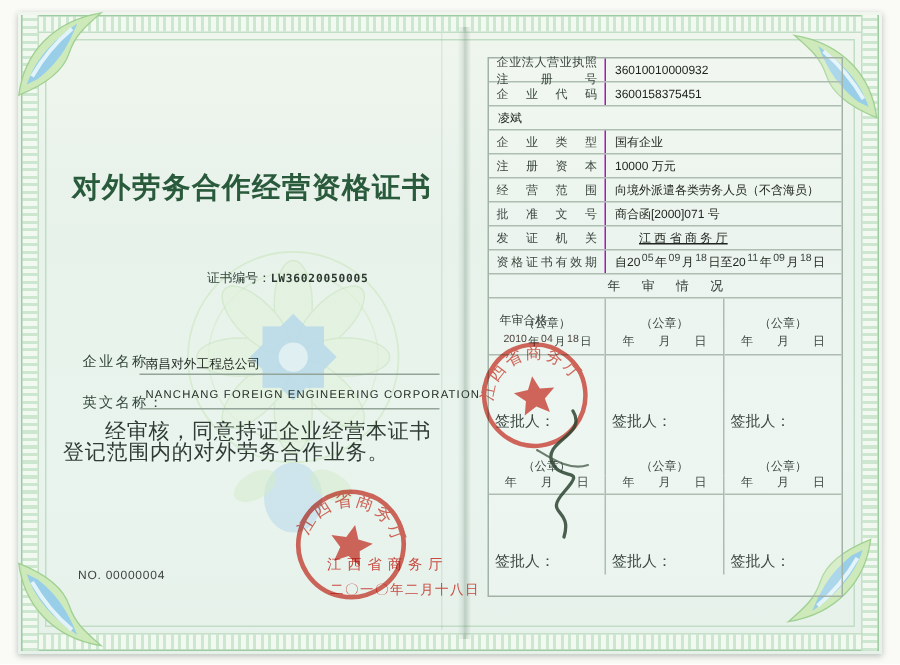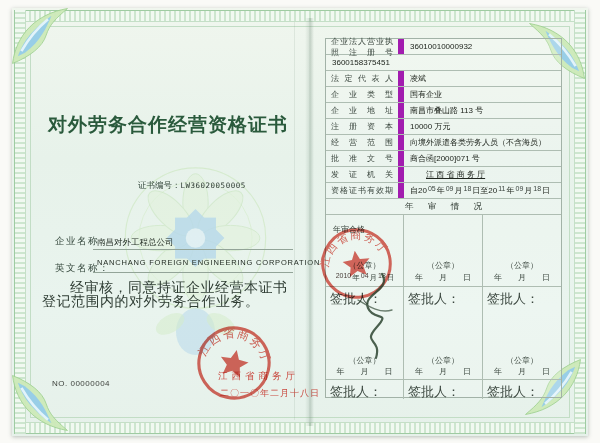--- a/index.html
+++ b/index.html
@@ -29,53 +29,53 @@
   .c-tr { left:526px; top:20px; transform:scaleX(-1); }
   .c-bl { left:9px;  top:372px; transform:scaleY(-1); }
   .c-br { left:522px; top:356px; transform:scale(-1,-1); }
   
   .title {
     position:absolute; left:40px; top:112px; width:256px; text-align:center;
     font-size:19px; font-weight:bold; color:#2a5a3c; letter-spacing:1px;
     font-family:Liberation Mono, monospace;
   }
   .certno-line { position:absolute; left:138px; top:180px; font-size:8.5px; color:#33463b; }
-  .certno-num  { font-family:"DejaVu Sans Mono", monospace; font-size:7.5px; color:#2c3a31; letter-spacing:.5px; }
+  .certno-num  { font-family:"DejaVu Sans Mono", monospace; font-size:7.5px; color:#2c3a31; letter-spacing:.5px;font-weight:bold; }
   .watermark { position:absolute; left:98px; top:158px; width:195px; height:205px; opacity:.5; }
   .field-label { position:absolute; font-size:9.5px; color:#33463b; letter-spacing:1.5px; }
   .field-value { position:absolute; font-size:8.5px; color:#232c24; }
   .field-value.en { font-size:7.5px; letter-spacing:.8px; }
   .underline { position:absolute; height:1px; background:#93a498; }
   .approval {
     position:absolute; left:42px; top:280px; width:252px;
     font-size:14px; line-height:14px; color:#2e3c33; text-indent:2em; letter-spacing:.5px;
   }
   .serial { position:absolute; left:52px; top:379px; font-size:8px; color:#3d413c; letter-spacing:.5px; }
   .issuer-red { position:absolute; left:218px; top:370px; font-size:9.5px; color:#c94a40; letter-spacing:4px; }
   .date-red   { position:absolute; left:220px; top:387px; font-size:9px;  color:#c94a40; letter-spacing:1px; }
   
   .stamp { position:absolute; opacity:.82; mix-blend-mode:multiply; }
   .stamp1 { left:195px; top:324px; width:78px; height:78px; transform:rotate(12deg); }
   .stamp2 { left:319px; top:226px; width:75px; height:75px; transform:rotate(-8deg); }
   .signature { position:absolute; left:346px; top:270px; width:55px; height:92px; opacity:.85; }
   
   .rtable { position:absolute; left:325px; top:38px; width:237px; height:360px; border:1px solid #a2b2a7; background:rgba(255,255,255,.20); }
   .info-row { display:flex; height:16px; border-bottom:1px solid #aebdb2; }
-  .info-label { width:78px; border-right:6px solid #a21caf; display:flex; align-items:center; padding:0 5px; }
+  .info-label { width:78px; border-right:1px solid #a21caf; display:flex; align-items:center; padding:0 5px; }
   .info-label > span { flex:1; font-size:8px; color:#3a463e; text-align:justify; text-align-last:justify; }
   .info-value { flex:1; display:flex; align-items:center; padding:0 6px; font-size:8px; color:#20261f; white-space:nowrap; }
   .fill { font-size:7px; position:relative; top:-2px; margin:0 1px; color:#3c4540; }
   .section-header { height:16px; border-bottom:1px solid #aebdb2; display:flex; align-items:center; justify-content:center; font-size:8.5px; letter-spacing:6px; color:#333e36; padding-left:6px; }
   .band { display:flex; }
   .band1 { height:118px; }
   .band2 { height:66px; }
   .bcell { position:relative; display:flex; flex-direction:column; border-right:1px solid #aebdb2; }
   .bcell.c1 { width:78px; } .bcell.c2 { width:79px; } .bcell.c3 { flex:1; border-right:none; }
   .bmain { flex:1; position:relative; border-bottom:1px solid #aebdb2; }
-  .bsign { padding:3px 4px 0 4px; font-size:13px; color:#3a463e; }
+  .bsign { padding:3px 4px 0 4px; font-size:10px; color:#3a463e;margin-top:34px; }
   .band1 .bsign { height:46px; }
   .band2 .bsign { height:19px; }
   .band2 { border-bottom:none; }
   .seal-hint { position:absolute; left:0; right:0; bottom:15px; text-align:center; font-size:8px; color:#3a463e; }
   .ymd       { position:absolute; left:0; right:0; bottom:3px;  text-align:center; font-size:8px; color:#3a463e; white-space:nowrap; }
   .band2 .seal-hint { bottom:13px; }
   .band2 .ymd { bottom:2px; }
   .pass { position:absolute; left:7px; top:9px; font-size:8px; color:#333e36; }
   .rdate { font-size:7.5px; }
   .rdate .fill { color:#4a3f3a; }
@@ -173,39 +173,33 @@
 
   <div class="rtable">
 
     <div class="info-row">
       <div class="info-label">
           <span>企业法人营业执照注册号</span>
         </div>
       <div class="info-value">36010010000932</div>
     </div>
     <div class="info-row">
+      <div class="info-label">
+          <span>企业代码</span>
+        </div>
       <div class="info-value">3600158375451</div>
     </div>
     <div class="info-row">
-      <div class="info-label">
-          <span>法定代表人</span>
-        </div>
       <div class="info-value">凌斌</div>
     </div>
     <div class="info-row">
       <div class="info-label">
           <span>企业类型</span>
         </div>
       <div class="info-value">国有企业</div>
-    </div>
-    <div class="info-row">
-      <div class="info-label">
-          <span>企业地址</span>
-        </div>
-      <div class="info-value">南昌市叠山路 113 号</div>
     </div>
     <div class="info-row">
       <div class="info-label">
           <span>注册资本</span>
         </div>
       <div class="info-value">10000 万元</div>
     </div>
     <div class="info-row">
       <div class="info-label">
           <span>经营范围</span>

